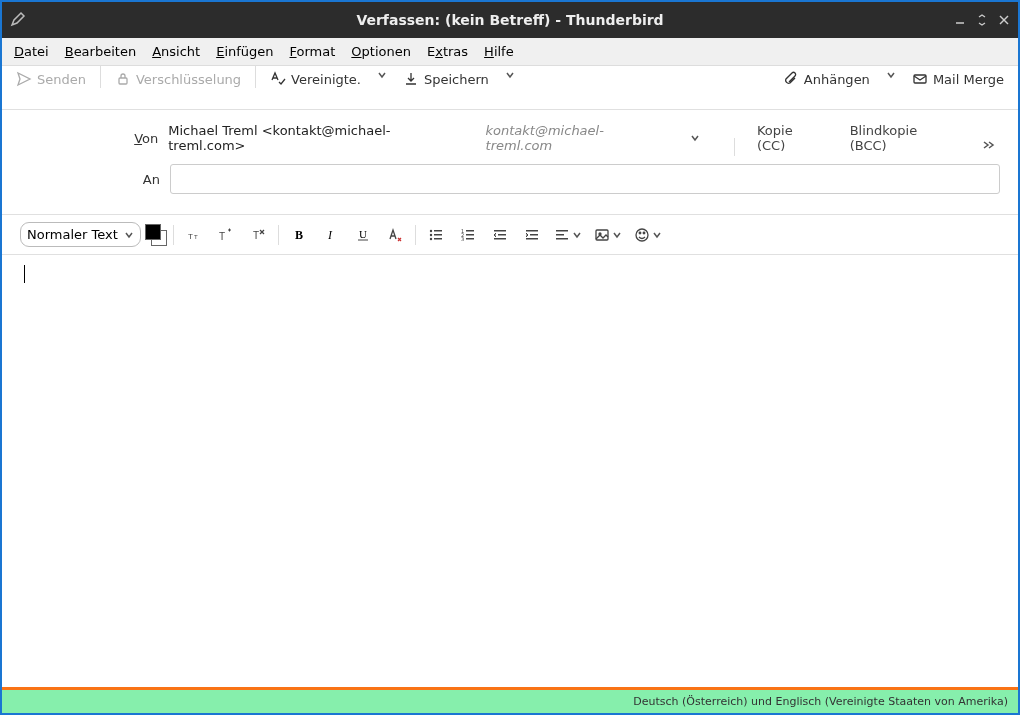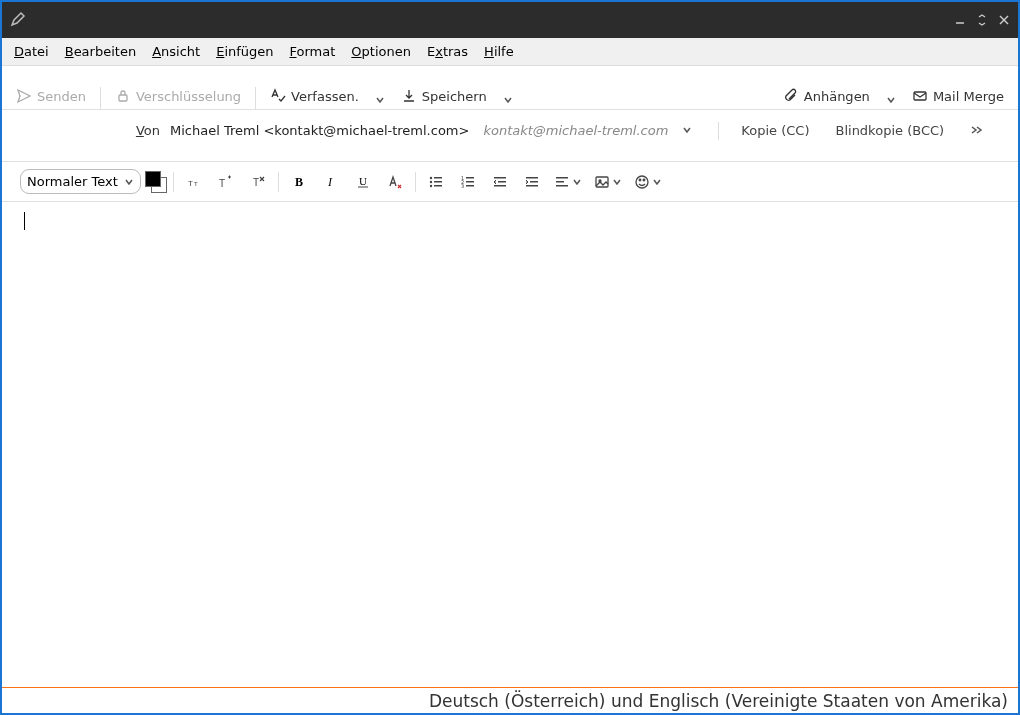--- a/index.html
+++ b/index.html
@@ -8,67 +8,68 @@
 .titlebar { background: #2c2c2c; height: 36px; display: flex; align-items: center; color: #ddd; position: relative; }
 .titlebar .icon { margin-left: 8px; color: #bbb; }
 .titlebar .title { position: absolute; left: 0; right: 0; text-align: center; font-weight: bold; color: #eee; font-size: 14px; }
 .titlebar .controls { margin-left: auto; display: flex; gap: 2px; padding-right: 4px; z-index: 2; position: relative; }
 .titlebar .controls span { width: 20px; height: 20px; display: flex; align-items: center; justify-content: center; color: #ccc; cursor: pointer; }
 
 .menubar { background: #f0f0f0; height: 28px; display: flex; align-items: center; padding: 0 4px; border-bottom: 1px solid #ddd; }
 .menubar .menu-item { padding: 4px 8px; cursor: pointer; font-size: 13px; }
 .menubar .menu-item .u { text-decoration: underline; }
 
-.toolbar { background: #fff; height: 44px; display: flex; align-items: flex-end; padding: 0 6px; border-bottom: 1px solid #e0e0e0; gap: 2px; }
+.toolbar { background: #fff; height: 44px; display: flex; align-items: flex-start; padding: 0 6px; border-bottom: 1px solid #e0e0e0; gap: 2px; }
 .toolbar .btn { display: flex; align-items: center; gap: 5px; padding: 5px 8px; cursor: pointer; color: #333; border-radius: 3px; }
 .toolbar .btn.disabled { color: #aaa; cursor: default; }
 .toolbar .sep { width: 1px; height: 22px; background: #ddd; margin: 0 4px; }
 .toolbar .chev { padding: 4px 6px; cursor: pointer; }
 .toolbar .spacer { flex: 1; }
 .toolbar svg { display: block; }
 
 .header-fields { background: #fff; padding: 10px 18px 12px 18px; border-bottom: 1px solid #e0e0e0; }
 .row { display: flex; align-items: center; margin-bottom: 8px; gap: 10px; }
 .row .label { width: 140px; text-align: right; font-size: 13px; color: #333; }
 .row .label .u { text-decoration: underline; }
-.from-row { display: flex; align-items: center; gap: 14px; }
+.from-row { display: flex; align-items: center; gap: 22px; }
 .from-name { color: #222; }
 .from-email { color: #888; font-style: italic; }
 .row .chev { color: #555; }
-.cc-buttons { margin-left: 12px; display: flex; align-items: center; gap: 18px; }
+.cc-buttons { margin-left: 12px; display: flex; align-items: flex-end; gap: 18px; }
 .cc-buttons .ccbtn { color: #444; cursor: pointer; padding: 3px 4px; }
 .cc-sep { width: 1px; height: 18px; background: #ddd; }
 .row input.field { flex: 1; height: 30px; border: 1px solid #ccc; border-radius: 3px; padding: 0 8px; font-size: 13px; }
 
 .format-toolbar { background: #fff; height: 40px; display: flex; align-items: center; padding: 0 18px; border-bottom: 1px solid #e0e0e0; gap: 4px; }
 .format-toolbar .dropdown { display: flex; align-items: center; border: 1px solid #bbb; border-radius: 9px; padding: 4px 6px; cursor: pointer; gap: 6px; font-size: 13px; }
 .format-toolbar .color-swatch { width: 22px; height: 22px; cursor: pointer; position: relative; }
 .format-toolbar .color-swatch .fg { position: absolute; top: 0; left: 0; width: 16px; height: 16px; background: #000; border: 1px solid #666; }
 .format-toolbar .color-swatch .bg { position: absolute; bottom: 0; right: 0; width: 16px; height: 16px; background: #fff; border: 1px solid #666; }
 .format-toolbar .ibtn { width: 28px; height: 28px; display: flex; align-items: center; justify-content: center; cursor: pointer; border-radius: 3px; color: #444; }
 .format-toolbar .vsep { width: 1px; height: 20px; background: #ddd; margin: 0 2px; }
 
 .editor { flex: 1; background: #fff; position: relative; }
 .editor .cursor { position: absolute; left: 22px; top: 10px; width: 1px; height: 18px; background: #000; }
 
-.statusbar { background: #ffffff; height: 26px; display: flex; align-items: center; justify-content: flex-end; padding: 0 10px; font-size: 17px; color: #333; border-top: 1px solid #f97316; }
+.statusbar { background: #86efac; height: 26px; display: flex; align-items: center; justify-content: flex-end; padding: 0 10px; font-size: 11px; color: #333; border-top: 3px solid #f97316; }
 
 svg.chevdown { width: 10px; height: 10px; }
 </style>
 </head>
 <body>
 
 <div class="window">
 
   <div class="titlebar">
     <span class="icon">
       <svg width="16" height="16" viewBox="0 0 16 16" fill="none" stroke="currentColor" stroke-width="1.5">
           <path d="M2 14 L4 9 L11 2 L14 5 L7 12 L2 14 Z"></path>
         </svg>
     </span>
+    <div class="title">Verfassen: (kein Betreff) - Thunderbird</div>
     <div class="controls">
       <span>
           <svg width="12" height="12" viewBox="0 0 12 12" stroke="currentColor" stroke-width="1.5">
             <line x1="2" y1="9" x2="10" y2="9"></line>
           </svg>
         </span>
       <span>
           <svg width="12" height="12" viewBox="0 0 12 12" fill="none" stroke="currentColor" stroke-width="1.3">
             <path d="M3 3 L6 1 L9 3 M3 9 L6 11 L9 9"></path>
           </svg>
@@ -106,21 +107,21 @@
           <rect x="4" y="7" width="8" height="6" rx="1"></rect>
           <path d="M6 7 V5 a2 2 0 0 1 4 0 V7"></path>
         </svg>
       <span>Verschlüsselung</span>
     </div>
     <div class="sep"></div>
     <div class="btn">
       <svg width="16" height="16" viewBox="0 0 16 16" fill="none" stroke="currentColor" stroke-width="1.3">
           <path d="M2 9 L5 2 L8 9 M3 7 L7 7 M9 11 L11 13 L15 8"></path>
         </svg>
-      <span>Verfassen.</span>
+      <span>Vereinigte.</span>
     </div>
     <div class="chev">
         <svg class="chevdown" viewBox="0 0 10 10" fill="none" stroke="#555" stroke-width="1.5">
           <path d="M2 3 L5 7 L8 3"></path>
         </svg>
       </div>
     <div class="btn">
       <svg width="16" height="16" viewBox="0 0 16 16" fill="none" stroke="currentColor" stroke-width="1.3">
           <path d="M8 2 V10 M5 7 L8 10 L11 7 M3 13 H13"></path>
         </svg>
@@ -166,20 +167,24 @@
         <div class="cc-buttons">
           <span class="cc-sep"></span>
           <span class="ccbtn">Kopie (CC)</span>
           <span class="ccbtn">Blindkopie (BCC)</span>
           <span class="ccbtn"><svg width="14" height="10" viewBox="0 0 14 10" fill="none" stroke="#555" stroke-width="1.5">
                 <path d="M2 2 L6 5 L2 8 M7 2 L11 5 L7 8"></path>
               </svg></span>
         </div>
       </div>
     </div>
+    <div class="row">
+      <span class="label">An</span>
+      <input class="field" type="text" value="" style="">
+    </div>
   </div>
 
   <div class="format-toolbar">
     <div class="dropdown">
       <span>Normaler Text</span>
       <svg class="chevdown" viewBox="0 0 10 10" fill="none" stroke="#555" stroke-width="1.5">
           <path d="M2 3 L5 7 L8 3"></path>
         </svg>
     </div>
     <div class="color-swatch">

